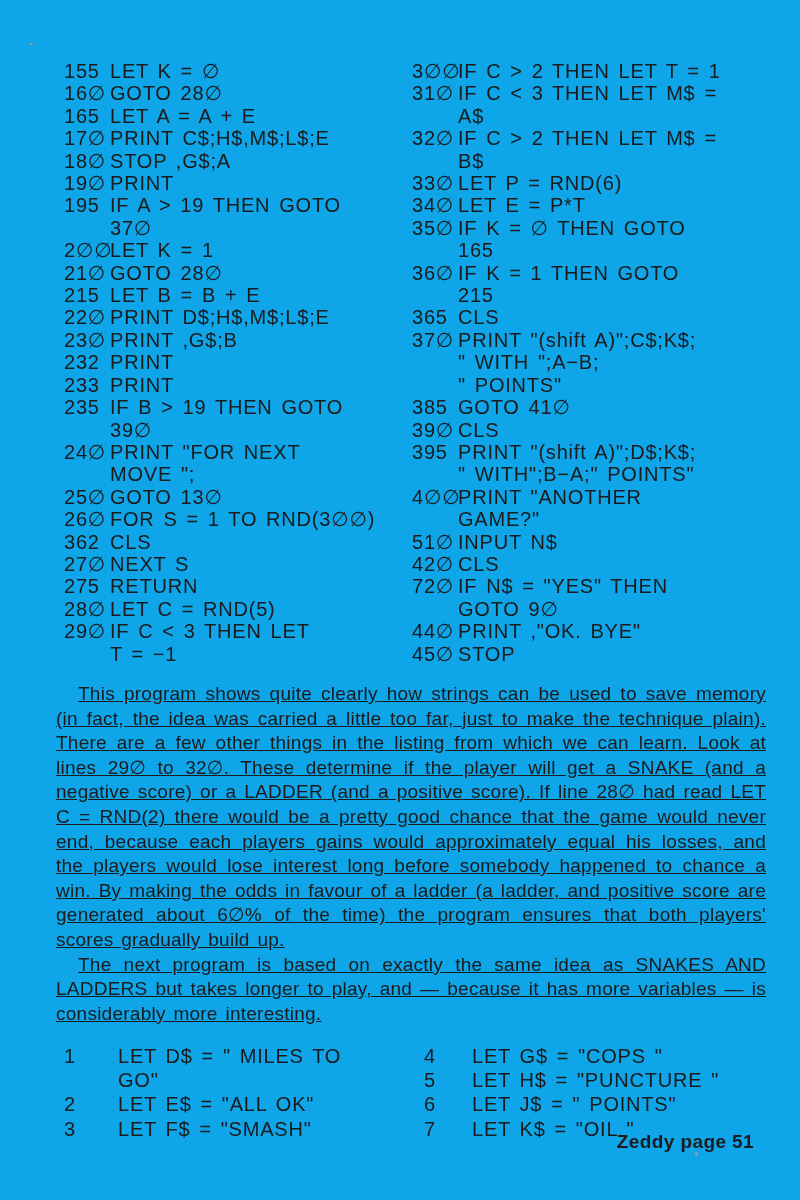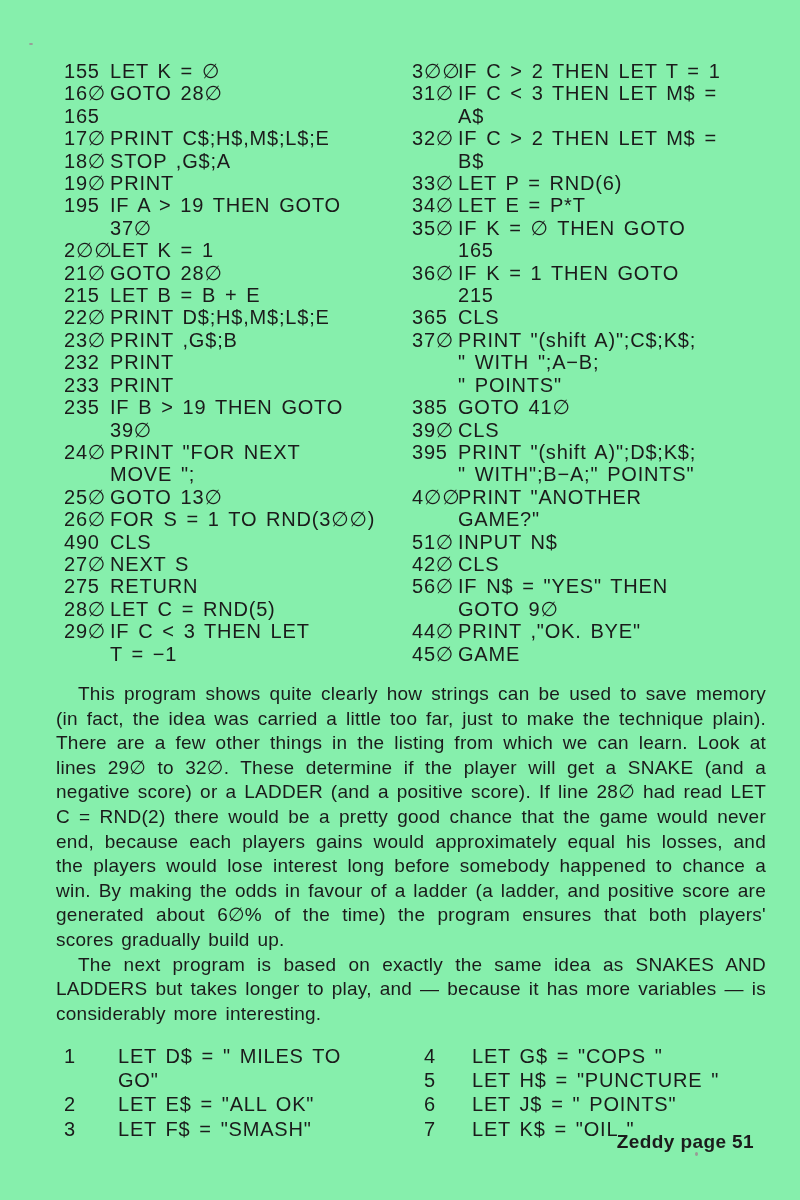--- a/index.html
+++ b/index.html
@@ -6,21 +6,21 @@
   body{
     width:800px;height:1200px;
     background:#e9e9e7;
     font-family:"Liberation Sans", sans-serif;
     color:#1b1b1b;
     position:relative;
     overflow:hidden;
   }
   .page{
     position:absolute;inset:0;
-    background:#86efac;
+    background:#0ea5e9;
   }
   
   .listing-col{position:absolute;}
   .stmt{display:flex;align-items:flex-start;}
   .lnum{flex:none;}
   .code{flex:1;}
   .listing-main .stmt, .listing-main .cl{
     font-size:20px;line-height:22.4px;letter-spacing:0.8px;word-spacing:2.5px;
   }
   .listing-main .lnum{width:46px;}
@@ -36,20 +36,21 @@
   
   .bodytext{
     position:absolute;left:56px;top:682px;width:710px;
   }
   .bodytext p{
     margin:0;
     font-size:19px;line-height:24.6px;
     letter-spacing:0.25px;word-spacing:2.2px;
     text-align:justify;
     text-indent:22px;
+    text-decoration:underline;
   }
   
   .pagefooter{
     position:absolute;top:1131px;right:46px;
     font-size:19px;font-weight:700;letter-spacing:0.4px;text-align:center;
   }
   
   .speck{position:absolute;background:#9a9a96;border-radius:50%;}
 </style>
 </head>
@@ -66,20 +67,23 @@
           </div>
         </div>
         <div class="stmt">
           <span class="lnum">16∅</span>
           <div class="code">
             <div class="cl">GOTO 28∅</div>
           </div>
         </div>
         <div class="stmt">
           <span class="lnum">165</span>
+          <div class="code">
+            <div class="cl">LET A = A + E</div>
+          </div>
         </div>
         <div class="stmt">
           <span class="lnum">17∅</span>
           <div class="code">
             <div class="cl">PRINT C$;H$,M$;L$;E</div>
           </div>
         </div>
         <div class="stmt">
           <span class="lnum">18∅</span>
           <div class="code">
@@ -161,21 +165,21 @@
             <div class="cl">GOTO 13∅</div>
           </div>
         </div>
         <div class="stmt">
           <span class="lnum">26∅</span>
           <div class="code">
             <div class="cl">FOR S = 1 TO RND(3∅∅)</div>
           </div>
         </div>
         <div class="stmt">
-          <span class="lnum">490</span>
+          <span class="lnum">362</span>
           <div class="code">
             <div class="cl">CLS</div>
           </div>
         </div>
         <div class="stmt">
           <span class="lnum">27∅</span>
           <div class="code">
             <div class="cl">NEXT S</div>
           </div>
         </div>
@@ -292,36 +296,36 @@
             <div class="cl">INPUT N$</div>
           </div>
         </div>
         <div class="stmt">
           <span class="lnum">42∅</span>
           <div class="code">
             <div class="cl">CLS</div>
           </div>
         </div>
         <div class="stmt">
-          <span class="lnum">56∅</span>
+          <span class="lnum">72∅</span>
           <div class="code">
             <div class="cl">IF N$ = "YES" THEN</div>
             <div class="cl">GOTO 9∅</div>
           </div>
         </div>
         <div class="stmt">
           <span class="lnum">44∅</span>
           <div class="code">
             <div class="cl">PRINT ,"OK. BYE"</div>
           </div>
         </div>
         <div class="stmt">
           <span class="lnum">45∅</span>
           <div class="code">
-            <div class="cl">GAME</div>
+            <div class="cl">STOP</div>
           </div>
         </div>
       </div>
   </section>
 
   <section class="bodytext" id="paragraphs">
       <p>This program shows quite clearly how strings can be used to save memory (in fact, the idea was carried a little too far, just to make the technique plain). There are a few other things in the listing from which we can learn. Look at lines 29∅ to 32∅. These determine if the player will get a SNAKE (and a negative score) or a LADDER (and a positive score). If line 28∅ had read LET C = RND(2) there would be a pretty good chance that the game would never end, because each players gains would approximately equal his losses, and the players would lose interest long before somebody happened to chance a win. By making the odds in favour of a ladder (a ladder, and positive score are generated about 6∅% of the time) the program ensures that both players' scores gradually build up.</p>
       <p>The next program is based on exactly the same idea as SNAKES AND LADDERS but takes longer to play, and — because it has more variables — is considerably more interesting.</p>
     </section>
 

